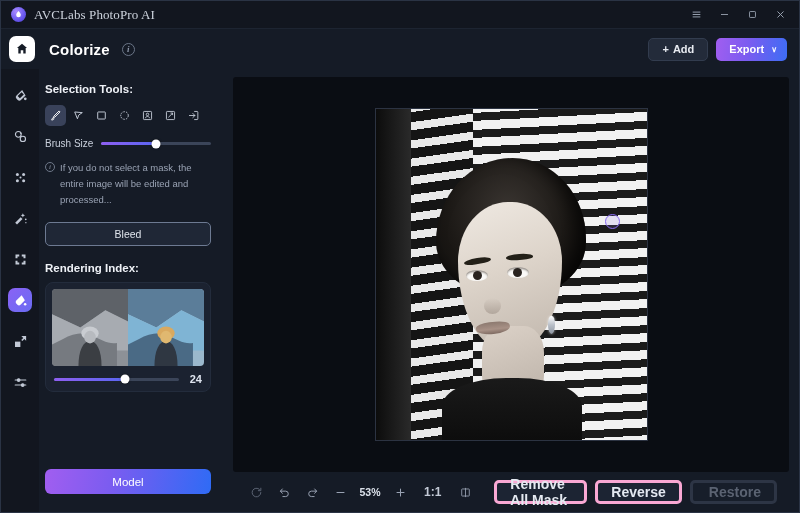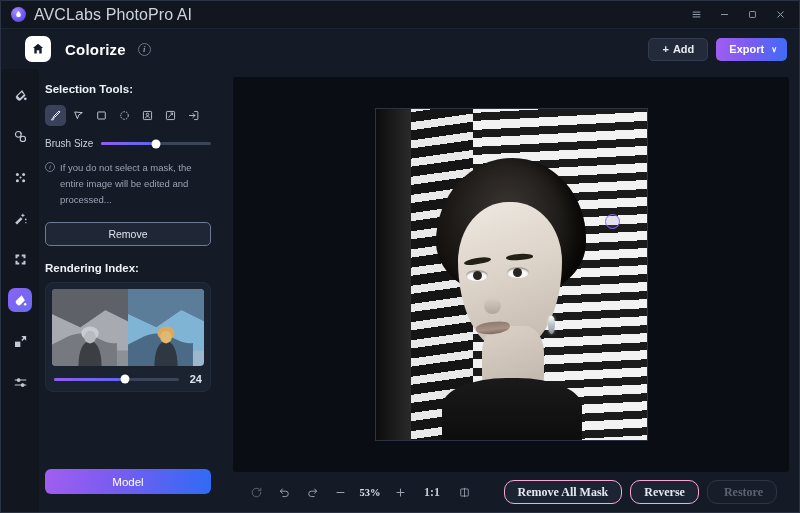--- a/index.html
+++ b/index.html
@@ -28,36 +28,36 @@
     padding: 0 6px 0 10px;
     border-bottom: 1px solid #1d2431;
   }
   .tb-logo {
     width: 15px; height: 15px; border-radius: 50%;
     background: radial-gradient(circle at 35% 30%, #a98bff 0%, #6d5bf0 55%, #4a3bd0 100%);
     display: flex; align-items: center; justify-content: center;
     margin-right: 8px; flex: 0 0 15px;
   }
   .tb-logo svg { width: 9px; height: 9px; }
-  .tb-title { font-size: 16px; color: #cdd3dd; letter-spacing: .1px; }
+  .tb-title { font-size: 13px; color: #cdd3dd; letter-spacing: .1px; font-family: Liberation Serif, serif; }
   .tb-spacer { flex: 1; }
   .win-btns { display: flex; align-items: center; gap: 2px; }
   .win-btn {
     width: 26px; height: 22px;
     display: flex; align-items: center; justify-content: center;
     color: #9aa3b2; cursor: pointer; border-radius: 2px;
   }
   .win-btn svg { width: 11px; height: 11px; }
 
   
   .header {
     height: 40px; flex: 0 0 40px;
     display: flex; align-items: center;
     background: #151b26;
-    padding: 0 12px 0 16px;
+    padding: 0 12px 0 0;
   }
   .home-btn {
     width: 26px; height: 26px; border-radius: 7px;
     background: #ffffff; color: #151b26;
     display: flex; align-items: center; justify-content: center;
     margin-left: 8px; margin-right: 14px; cursor: pointer; flex: 0 0 26px;
   }
   .home-btn svg { width: 14px; height: 14px; }
   .page-title { font-size: 15px; font-weight: bold; color: #fff; letter-spacing: .2px; }
   .info-icon {
@@ -287,21 +287,21 @@
     position: absolute; right: 27px; top: 105px;
     width: 15px; height: 15px; border-radius: 50%;
     border: 1.5px solid #8b6cf5;
     background: rgba(150,120,245,.14);
   }
 
   
   .bottombar {
     height: 40px; flex: 0 0 40px;
     display: flex; align-items: center;
-    padding: 0 12px 0 10px; gap: 8px; font-family: Liberation Serif, serif;
+    padding: 0 12px 0 10px; gap: 8px;
   }
   .bb-left { display: flex; align-items: center; gap: 2px; }
   .bb-btn {
     width: 26px; height: 22px; border-radius: 4px;
     display: flex; align-items: center; justify-content: center;
     color: #99a2b3; cursor: pointer;
   }
   .bb-btn svg { width: 13px; height: 13px; }
   .bb-btn.dim { color: #5d6574; }
   .zoom-val {
@@ -309,23 +309,23 @@
     min-width: 30px; text-align: center; cursor: pointer;
   }
   .ratio {
     font-size: 12px; font-weight: bold; color: #c3cad6;
     padding: 0 9px; cursor: pointer;
   }
   .bb-spacer { flex: 1; }
   .bb-right { display: flex; align-items: center; gap: 8px; }
   .act-btn {
     height: 24px; padding: 0 13px;
-    border: 1px solid #f9a8d4; border-radius: 10px;
+    border: 3px solid #f9a8d4; border-radius: 5px;
     background: #1c2433; color: #e4e9f1;
-    font-size: 12px; font-weight: bold;
+    font-size: 14px; font-weight: bold;
     display: flex; align-items: center; cursor: pointer;
   }
   .act-btn.disabled {
     color: #5b6372; border-color: #2d3545; background: #171e2a; cursor: default; padding-left: 16px;
   }
 </style>
 </head>
 <body>
 
 <div class="app">
@@ -492,21 +492,21 @@
           <div class="fill" id="brush-fill" style="width: 50%;"></div>
           <div class="thumb" id="brush-thumb" style="left: 50%;"></div>
         </div>
       </div>
 
       <div class="hint">
         <span class="hint-ico">i</span>
         <span class="hint-text">If you do not select a mask, the entire image will be edited and processed...</span>
       </div>
 
-      <div class="model-btn sel">Remove</div>
+      <div class="model-btn sel">Bleed</div>
 
       <div class="ri-label">Rendering Index:</div>
 
       <div class="ri-card">
         <div class="ri-imgs">
           <div class="ri-img">
             <svg viewBox="0 0 80 80" preserveAspectRatio="xMidYMid slice" style="width:100%;height:100%;display:block">
               <rect width="80" height="80" fill="#8d9197"></rect>
               <path d="M0 0h80v34L56 22 30 40 0 26z" fill="#5e6268"></path>
               <path d="M0 26l30 14 26-18 24 12v30H0z" fill="#a7abb1"></path>

